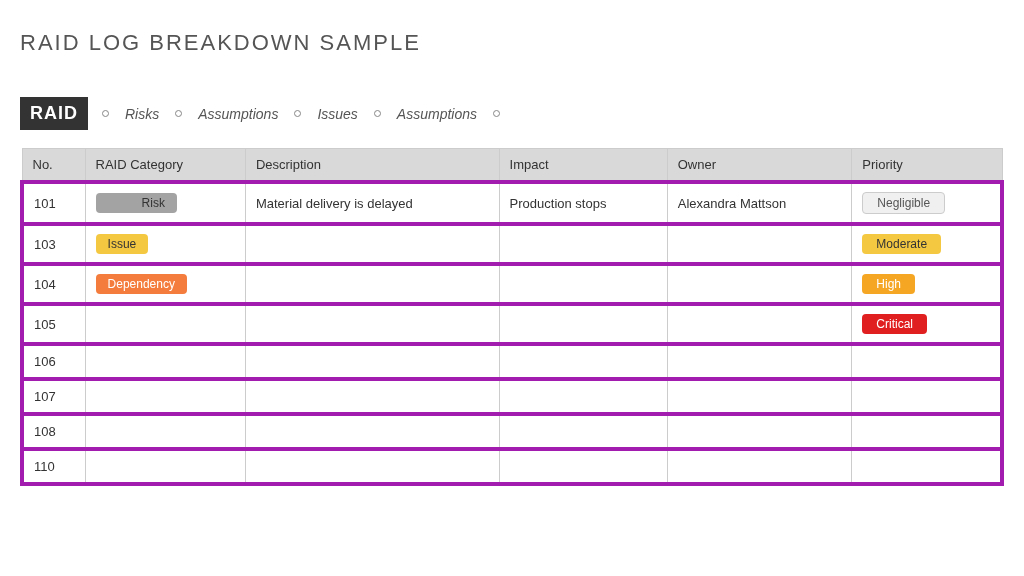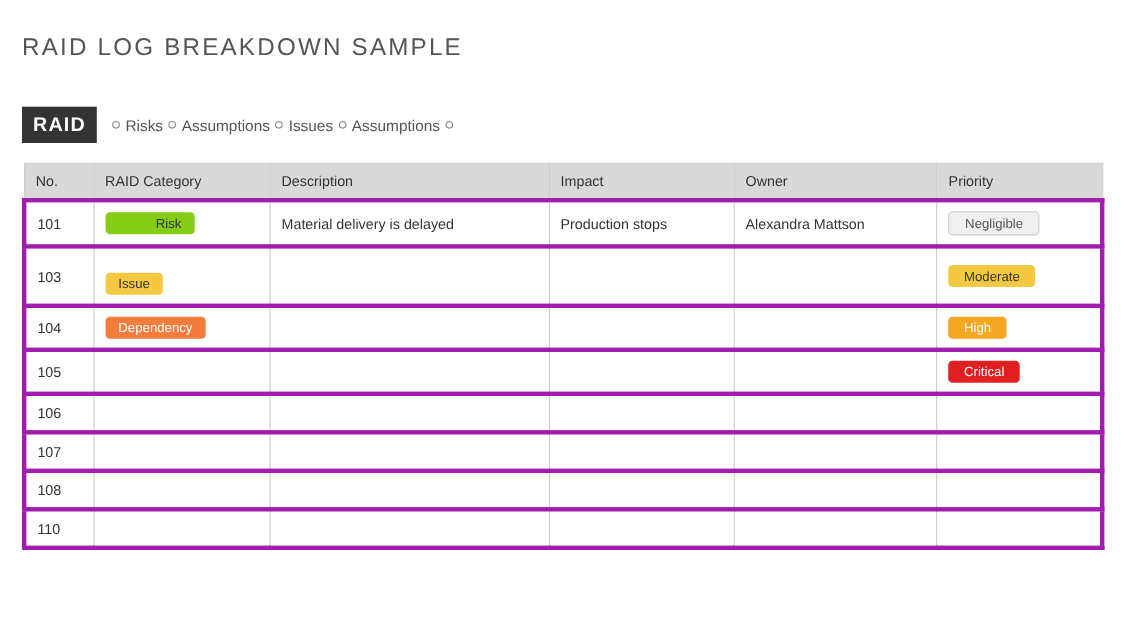--- a/index.html
+++ b/index.html
@@ -28,23 +28,24 @@
       background: #333;
       color: #fff;
       font-weight: bold;
       font-size: 18px;
       padding: 6px 10px;
       letter-spacing: 1px;
     }
     .raid-nav {
       display: flex;
       align-items: center;
-      gap: 1px;
+      gap: 12px;
       font-size: 14px;
       color: #555;
+      font-style: italic;
     }
     .raid-nav-dot {
       width: 7px;
       height: 7px;
       border-radius: 50%;
       border: 1.5px solid #888;
       display: inline-block;
       margin: 0 4px;
     }
     table {
@@ -73,23 +74,23 @@
       height: 34px;
     }
     .badge {
       display: inline-block;
       padding: 3px 12px;
       border-radius: 4px;
       font-size: 12px;
       font-weight: 500;
       color: #fff;
     }
-    .badge-risk { background: #84cc16; color: #333; padding-left: 46px; }
+    .badge-risk { background: #a3a3a3; color: #333; padding-left: 46px; }
     .badge-assumption { background: #7ed957; color: #333; }
-    .badge-issue { background: #f5c842; color: #333; margin-top: 14px; }
+    .badge-issue { background: #f5c842; color: #333; }
     .badge-dependency { background: #f47c3c; color: #fff; }
 
     .priority-badge {
       display: inline-block;
       padding: 3px 14px;
       border-radius: 4px;
       font-size: 12px;
       font-weight: 500;
     }
     .priority-negligible { background: #f0f0f0; color: #555; border: 1px solid #ccc; }

